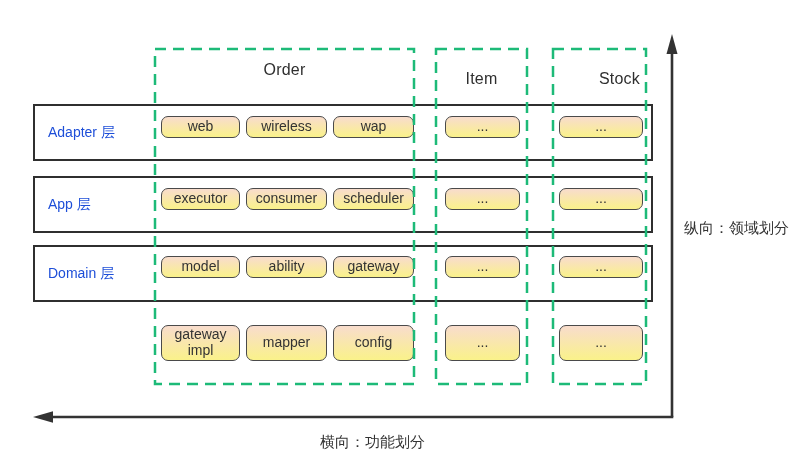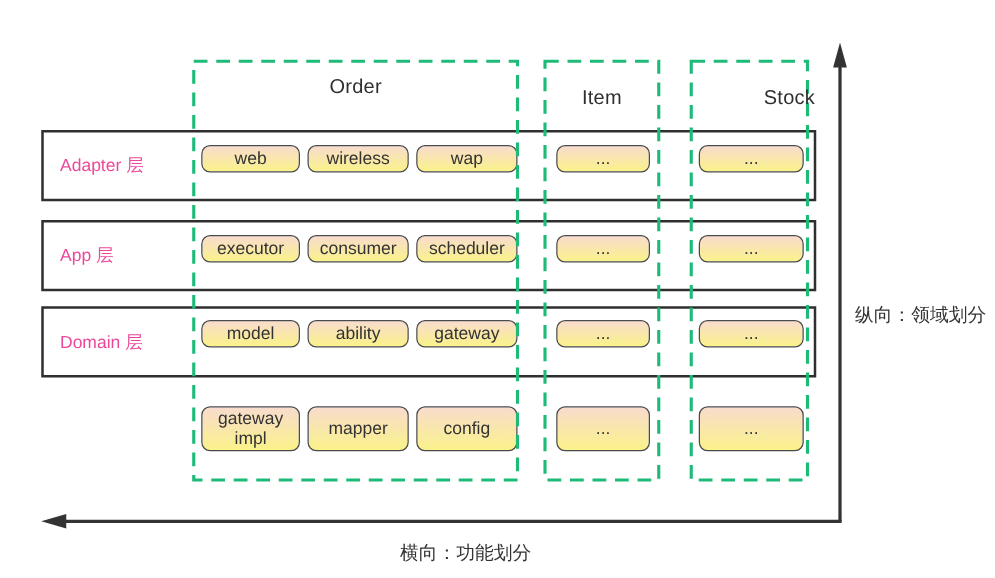--- a/index.html
+++ b/index.html
@@ -6,21 +6,21 @@
   .stage{
     position:relative;width:796px;height:462px;background:#ffffff;overflow:hidden;
     font-family:"Liberation Sans","DejaVu Sans",sans-serif;color:#333;
     --green:#1dba78;--ink:#333333;--box-top:#f8dccd;--box-bottom:#faf28a;
   }
   .layer-row{
     position:absolute;left:33px;width:620px;height:57px;box-sizing:border-box;
     background:#fff;border:2px solid #2f2f2f;display:flex;align-items:center;
     padding-left:13px;z-index:1;
   }
-  .row-label{font-size:14px;color:#ec4899;white-space:nowrap;}
+  .row-label{font-size:14px;color:#1d4ed8;white-space:nowrap;}
   .r1{top:104px}.r2{top:176px}.r3{top:245px}.r4{top:317px}
 
   .mod{
     position:absolute;height:22px;box-sizing:border-box;z-index:2;
     border:1px solid #4a4a4a;border-radius:7px;
     background:linear-gradient(180deg,var(--box-top) 0%,var(--box-bottom) 100%);
     display:flex;align-items:center;justify-content:center;text-align:center;
     font-size:14px;line-height:1.12;color:#333;padding:0 3px;
   }
   .mc1{left:161px;width:79px}
@@ -34,24 +34,24 @@
   .overlay .dash{fill:none;stroke:var(--green);stroke-width:2.5;stroke-dasharray:11 7;}
   .overlay .axis{fill:none;stroke:var(--ink);stroke-width:2.6;}
   .overlay .head{fill:var(--ink);stroke:none;}
 
   .col-header{
     position:absolute;text-align:center;font-size:16px;color:#2f2f2f;z-index:4;
     letter-spacing:.2px;
   }
   .ch-order{left:154px;width:261px;top:61px}
   .ch-item{left:435px;width:93px;top:70px}
-  .ch-stock{left:584px;width:95px;top:70px}
+  .ch-stock{left:572px;width:95px;top:70px}
 
   .axis-label{position:absolute;font-size:15px;color:#333;white-space:nowrap;z-index:4;}
-  .v-axis-label{left:684px;top:219px;margin-top:24px;}
+  .v-axis-label{left:684px;top:219px;}
   .h-axis-label{left:320px;top:433px;}
 </style>
 </head>
 <body>
 
 <div class="stage" style="--green: #1dba78; --ink: #333333; --box-top: #f8dccd; --box-bottom: #faf28a;">
 
   <div class="layer-row r1">
     <span class="row-label">Adapter 层</span>
   </div>

